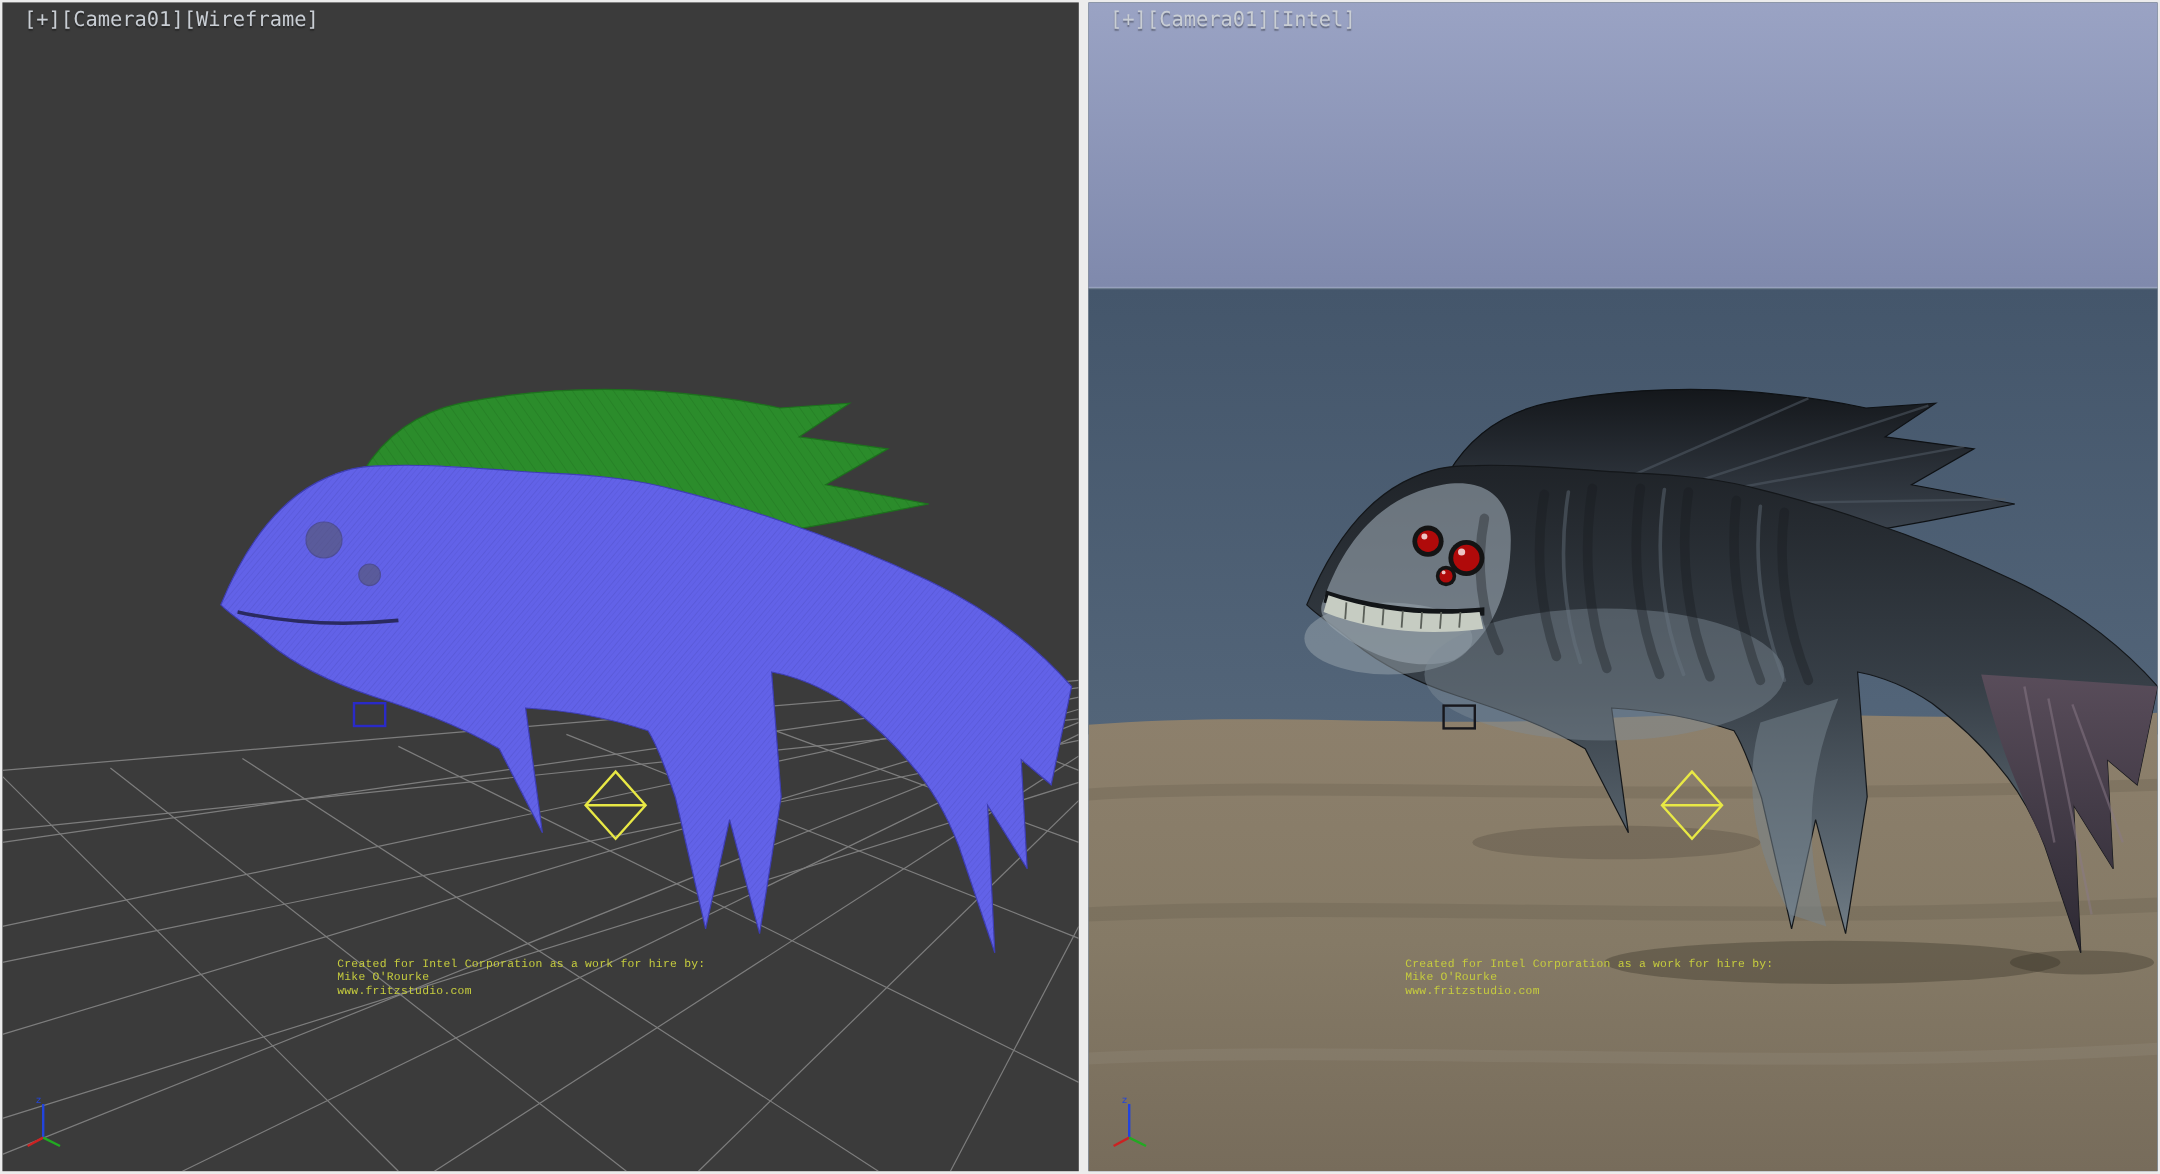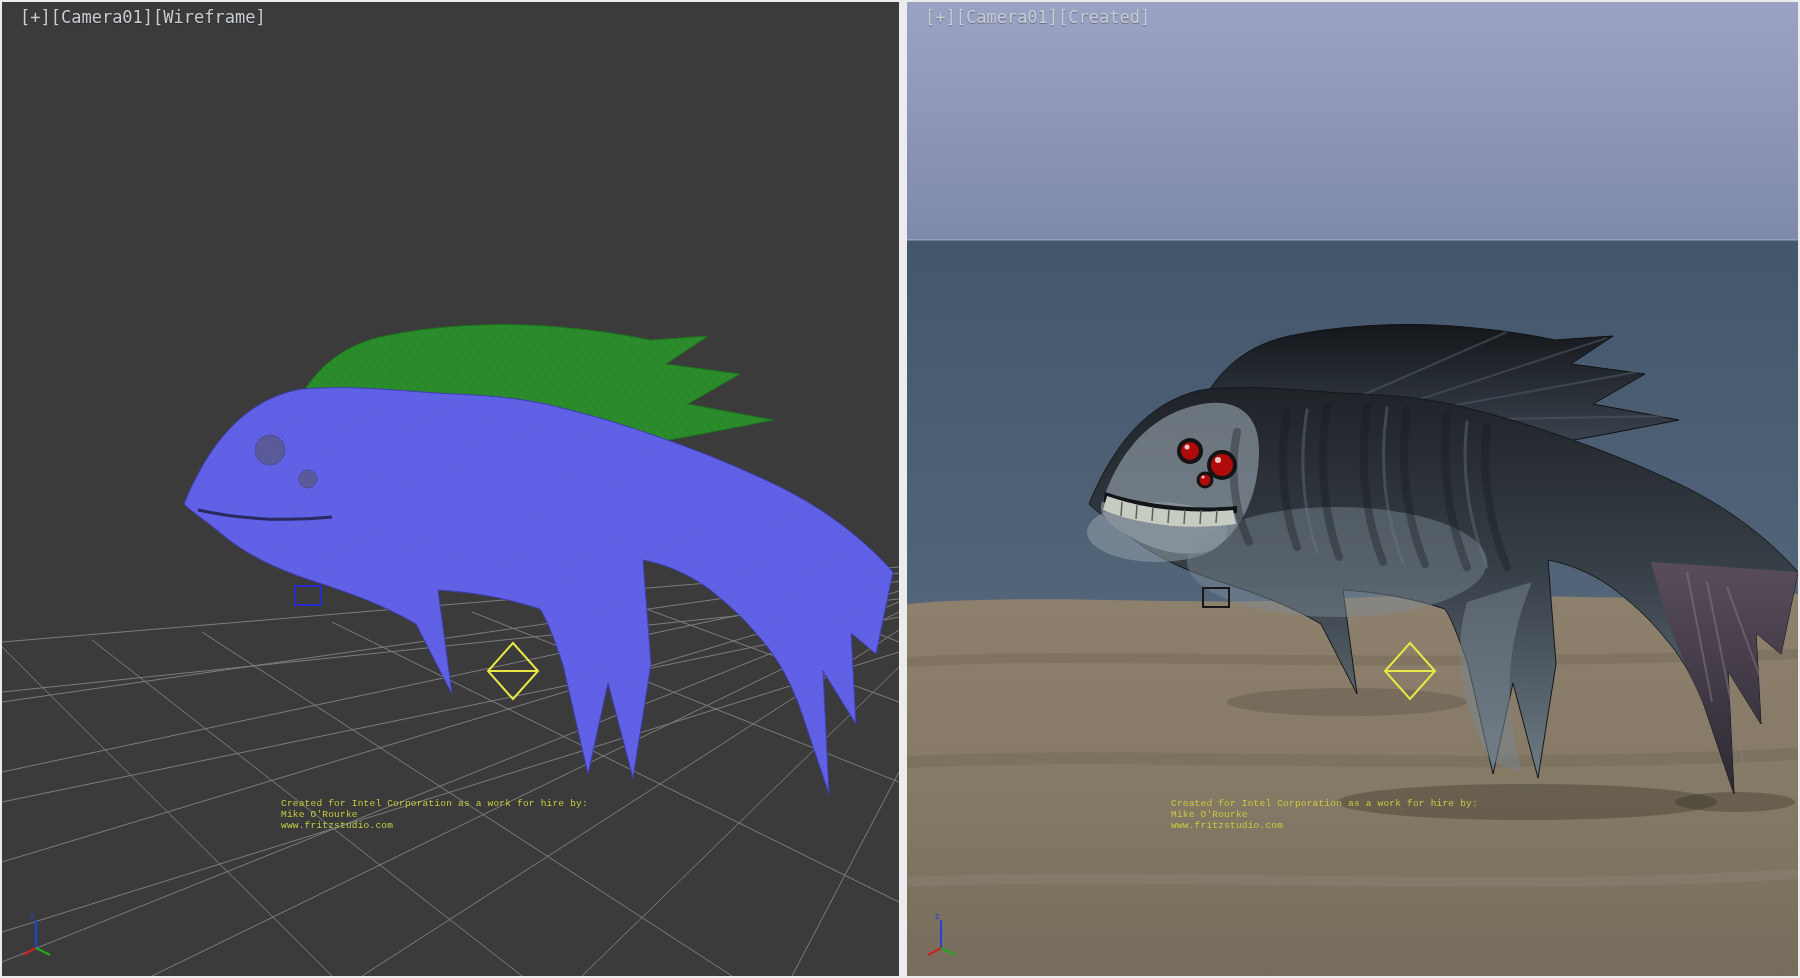--- a/index.html
+++ b/index.html
@@ -132,21 +132,21 @@
     <text x="10" y="9" font-size="8" fill="var(--axis-blue,#2244dd)">z</text>
   </svg>
 </div>
 
 <div class="viewport" id="vp-right">
   <div class="sky"></div>
   <div class="horizon-line"></div>
   <div class="sea"></div>
 
   <div class="vp-label">
-    <span>[+]</span><span>[Camera01]</span><span>[Created]</span>
+    <span>[+]</span><span>[Camera01]</span><span>[Intel]</span>
   </div>
 
   <svg class="scene-svg" width="891" height="974" viewBox="0 0 891 974">
     <defs>
       <linearGradient id="bodyGrad" x1="0" y1="0" x2="0" y2="1">
         <stop offset="0" stop-color="#1f2328"></stop>
         <stop offset="0.45" stop-color="#373f47"></stop>
         <stop offset="0.8" stop-color="#5b6771"></stop>
         <stop offset="1" stop-color="#75818a"></stop>
       </linearGradient>

